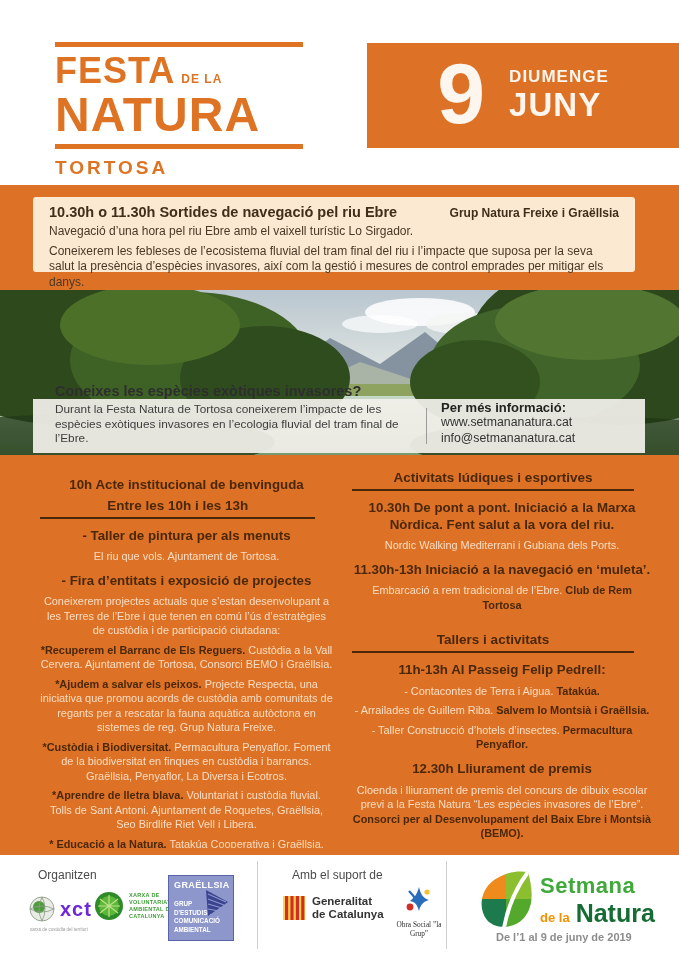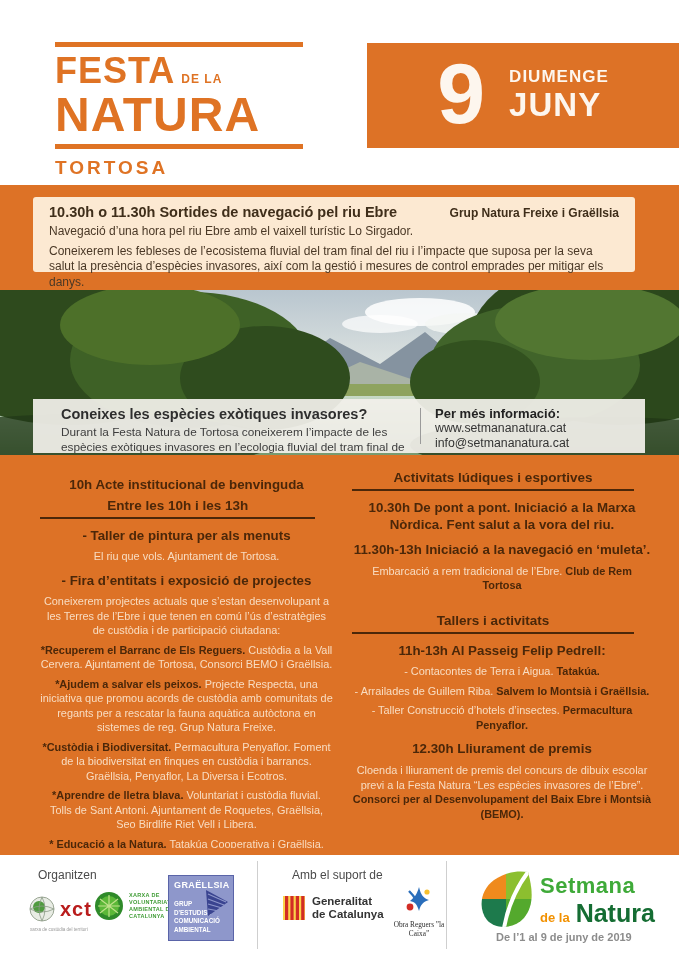--- a/index.html
+++ b/index.html
@@ -33,22 +33,22 @@
   .band-head{display:flex;justify-content:space-between;align-items:baseline;}
   .band-title{font-size:14.5px;font-weight:bold;color:#3f2e1a;}
   .band-org{font-size:12px;font-weight:bold;color:#3f2e1a;}
   .band-p{font-size:12px;color:#4a3826;margin-top:4px;line-height:1.3;}
   .band-p b{color:#3f2e1a;}
   
   .photo{position:absolute;left:0;top:290px;width:679px;height:165px;overflow:hidden;}
   
   .infocard{
     position:absolute;left:33px;top:399px;width:612px;height:54px;
-    background:rgba(242,240,235,0.93);display:flex;align-items:flex-start;
-    padding:7px 28px;box-sizing:border-box;
+    background:rgba(242,240,235,0.93);display:flex;align-items:flex-end;
+    padding:7px 22px;box-sizing:border-box;
   }
   .info-left{flex:1;}
   .info-title{font-size:14.5px;font-weight:bold;color:#2e2e2e;}
   .info-body{font-size:11.8px;color:#3d3d3d;line-height:1.25;margin-top:3px;}
   .info-div{width:1px;background:#9a9a9a;align-self:stretch;margin:2px 14px;}
   .info-right{width:182px;}
   .info-more{font-size:13px;font-weight:bold;color:#222;}
   .info-link{font-size:12.3px;color:#333;line-height:1.25;}
   
   .program{position:absolute;left:0;top:455px;width:679px;height:400px;background:#dd7226;overflow:hidden;}
@@ -62,21 +62,21 @@
   }
   .p-body{font-size:10.9px;color:#f8dcc1;line-height:1.33;margin:5px 0;}
   .p-body b{color:#4b2709;}
   .p-h1 b,.p-hu b{color:#4b2709;}
   .gap{margin-top:20px;}
   
   .footer{position:absolute;left:0;top:855px;width:679px;height:105px;background:#ffffff;}
   .f-label{position:absolute;font-size:12px;color:#4a4a4a;top:13px;}
   .f-div{position:absolute;top:6px;height:88px;width:1px;background:#cfcfcf;}
   .xct{position:absolute;left:28px;top:40px;display:flex;align-items:center;gap:4px;}
-  .xct-word{font-size:20px;font-weight:bold;color:#b91c1c;letter-spacing:1px;}
+  .xct-word{font-size:20px;font-weight:bold;color:#6d28d9;letter-spacing:1px;}
   .xct-tag{position:absolute;left:30px;top:72px;font-size:4.5px;color:#9a9a9a;width:80px;}
   .xvac{position:absolute;left:94px;top:36px;display:flex;align-items:center;gap:5px;}
   .xvac-lines{font-size:5.5px;font-weight:bold;color:#3f9c35;line-height:1.25;letter-spacing:.3px;}
   .graellsia{
     position:absolute;left:168px;top:20px;width:66px;height:66px;
     background:#8e97cb;border:1px solid #5a64a8;box-sizing:border-box;padding:4px 5px;
     color:#ffffff;overflow:hidden;
   }
   .gr-title{font-size:9px;font-weight:bold;letter-spacing:.4px;text-align:center;}
   .gr-lines{font-size:6.3px;line-height:1.35;margin-top:10px;font-weight:bold;}
@@ -183,20 +183,21 @@
         <div class="p-body"><span>Coneixerem projectes actuals que s’estan desenvolupant a les Terres de l’Ebre i que tenen en comú l’ús d’estratègies de custòdia i de participació ciutadana:</span></div>
         <div class="p-body"><b>*Recuperem el Barranc de Els Reguers.</b><span> Custòdia a la Vall Cervera. Ajuntament de Tortosa, Consorci BEMO i Graëllsia.</span></div>
         <div class="p-body"><b>*Ajudem a salvar els peixos.</b><span> Projecte Respecta, una iniciativa que promou acords de custòdia amb comunitats de regants per a rescatar la fauna aquàtica autòctona en sistemes de reg. Grup Natura Freixe.</span></div>
         <div class="p-body"><b>*Custòdia i Biodiversitat.</b><span> Permacultura Penyaflor. Foment de la biodiversitat en finques en custòdia i barrancs. Graëllsia, Penyaflor, La Diversa i Ecotros.</span></div>
         <div class="p-body"><b>*Aprendre de lletra blava.</b><span> Voluntariat i custòdia fluvial. Tolls de Sant Antoni. Ajuntament de Roquetes, Graëllsia, Seo Birdlife Riet Vell i Libera.</span></div>
         <div class="p-body"><b>* Educació a la Natura.</b><span> Tatakúa Cooperativa i Graëllsia.</span></div>
       </div>
     <div class="col col-right">
         <div class="p-hu"><b>Activitats lúdiques i esportives</b></div>
         <div class="p-h1"><b>10.30h De pont a pont. Iniciació a la Marxa Nòrdica. Fent salut a la vora del riu.</b></div>
+        <div class="p-body"><span>Nordic Walking Mediterrani i Gubiana dels Ports.</span></div>
         <div class="p-h1"><b>11.30h-13h Iniciació a la navegació en ‘muleta’.</b></div>
         <div class="p-body"><span>Embarcació a rem tradicional de l’Ebre. </span><b>Club de Rem Tortosa</b></div>
         <div class="p-hu gap"><b>Tallers i activitats</b></div>
         <div class="p-h1"><b>11h-13h Al Passeig Felip Pedrell:</b></div>
         <div class="p-body"><span>- Contacontes de Terra i Aigua. </span><b>Tatakúa.</b></div>
         <div class="p-body"><span>- Arrailades de Guillem Riba. </span><b>Salvem lo Montsià i Graëllsia.</b></div>
         <div class="p-body"><span>- Taller Construcció d’hotels  d’insectes. </span><b>Permacultura Penyaflor.</b></div>
         <div class="p-h1"><b>12.30h Lliurament de premis</b></div>
         <div class="p-body"><span>Cloenda i lliurament de premis del concurs de dibuix escolar previ a la Festa Natura “Les espècies invasores de l’Ebre”. </span><b>Consorci per al Desenvolupament del Baix Ebre i Montsià (BEMO).</b></div>
       </div>
@@ -261,21 +262,21 @@
       </div>
     </div>
 
     <div class="lacaixa">
       <svg width="34" height="30" viewBox="0 0 34 30">
         <path d="M17,2 C15,9 13,12 8,16 C13,17 15,19 17,26 C19,19 21,17 27,15 C21,13 19,10 17,2 Z" fill="#2a6ebb"></path>
         <path d="M7,6 C10,9 12,11 14,15" stroke="#2a6ebb" stroke-width="2.4" fill="none"></path>
         <circle cx="8" cy="22" r="3.4" fill="#d22d26"></circle>
         <circle cx="25" cy="7" r="2.6" fill="#f6c02e"></circle>
       </svg>
-      <div class="lacaixa-label">Obra Reguers ”la Caixa”</div>
+      <div class="lacaixa-label">Obra Social ”la Grup”</div>
     </div>
 
     <div class="f-div" style="left:446px;"></div>
 
     <svg class="setmana-leaf" width="56" height="62" viewBox="0 0 56 62">
       <defs>
         <clipPath id="leafclip">
           <path d="M50,4 C55,22 56,38 46,50 C36,61 18,62 9,52 C0,41 2,22 16,12 C26,5 38,2 50,4 Z"></path>
         </clipPath>
       </defs>

